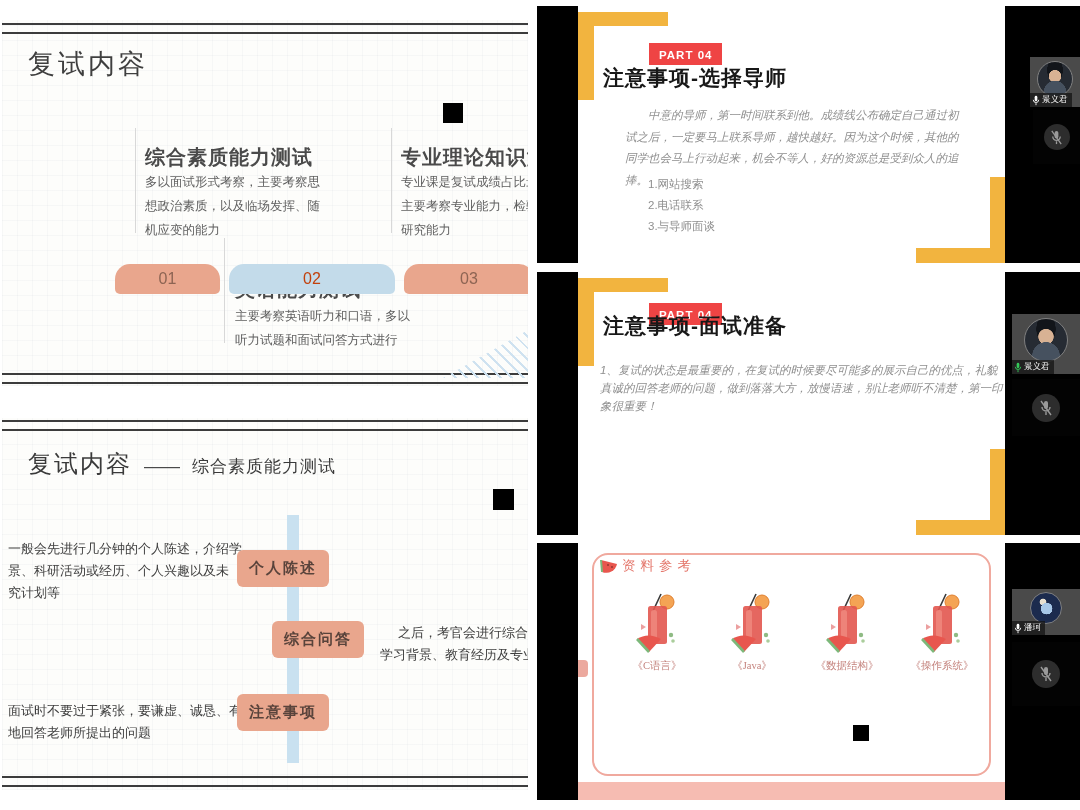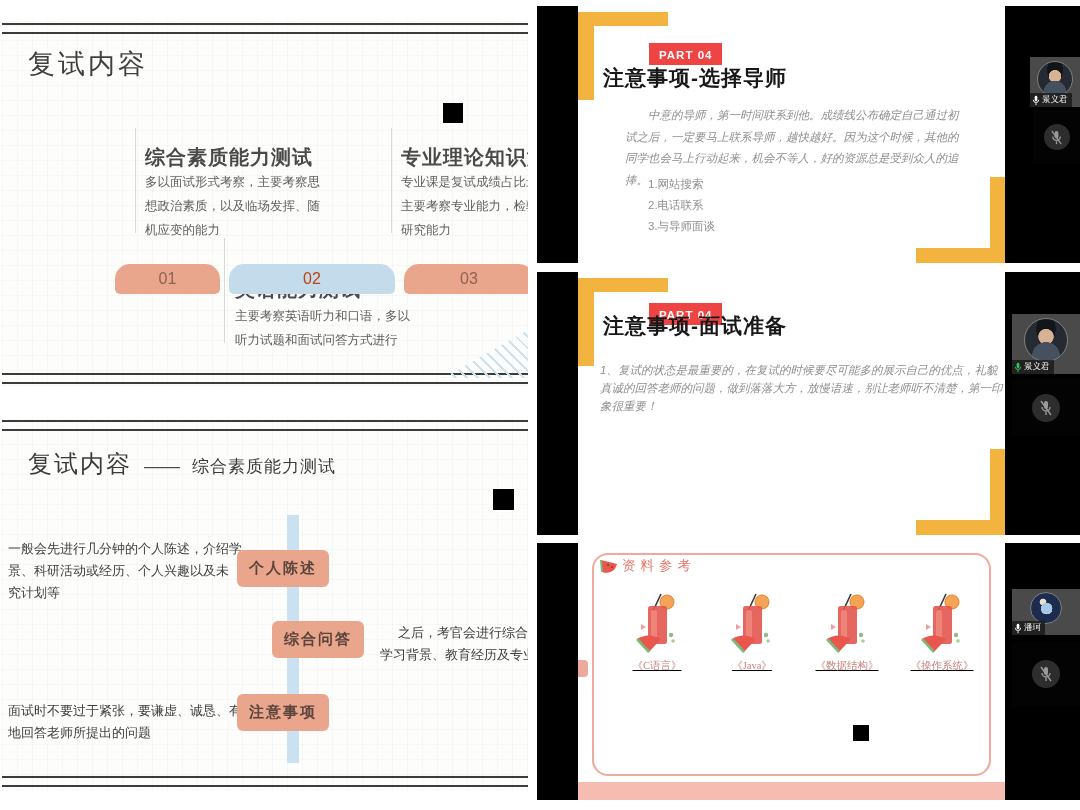--- a/index.html
+++ b/index.html
@@ -54,21 +54,21 @@
   .plist{position:absolute;left:70px;top:168px;color:#8f8f8f;font-size:11.5px;line-height:21px;}
   #p2 .badge{top:31px;} #p2 .ptitle{top:40px;}
   #p2 .pbody{left:22px;top:90px;width:406px;line-height:17.8px;}
   #p2 .pbody p{margin:0 0 1px 0;}
   
   .refframe{position:absolute;left:14px;right:14px;top:10px;bottom:24px;border:2px solid #F0A99E;border-radius:16px;}
   .refstrip{position:absolute;left:0;right:0;bottom:0;height:18px;background:#F6BCB2;}
   .reftab{position:absolute;left:0;top:117px;width:10px;height:17px;background:#ECA99E;border-radius:0 4px 4px 0;}
   .refheader{position:absolute;left:22px;top:14px;display:flex;align-items:center;gap:4px;}
   .reftext{font-size:13.5px;letter-spacing:5px;color:#E4766B;}
-  .bookrow{position:absolute;left:36px;right:20px;top:48px;display:flex;justify-content:space-between;text-decoration:underline;}
+  .bookrow{position:absolute;left:36px;right:20px;top:48px;display:flex;justify-content:space-between;}
   .book{display:flex;flex-direction:column;align-items:center;width:86px;}
   .booklabel{margin-top:4px;font-size:10.5px;color:#C4827C;font-family:"Liberation Serif",serif;}
   
   .cam{position:absolute;overflow:hidden;}
   .cam.gray{background:#4a4a4a;}
   .cam.black{background:#030303;display:flex;align-items:center;justify-content:center;}
   .av{border-radius:50%;margin:4px auto 0;border:1px solid #808080;}
   .av-photo{background:
       radial-gradient(circle at 50% 88%,#46515f 0 32%,transparent 33%),
       radial-gradient(circle at 50% 42%,#d8b294 0 23%,transparent 25%),

